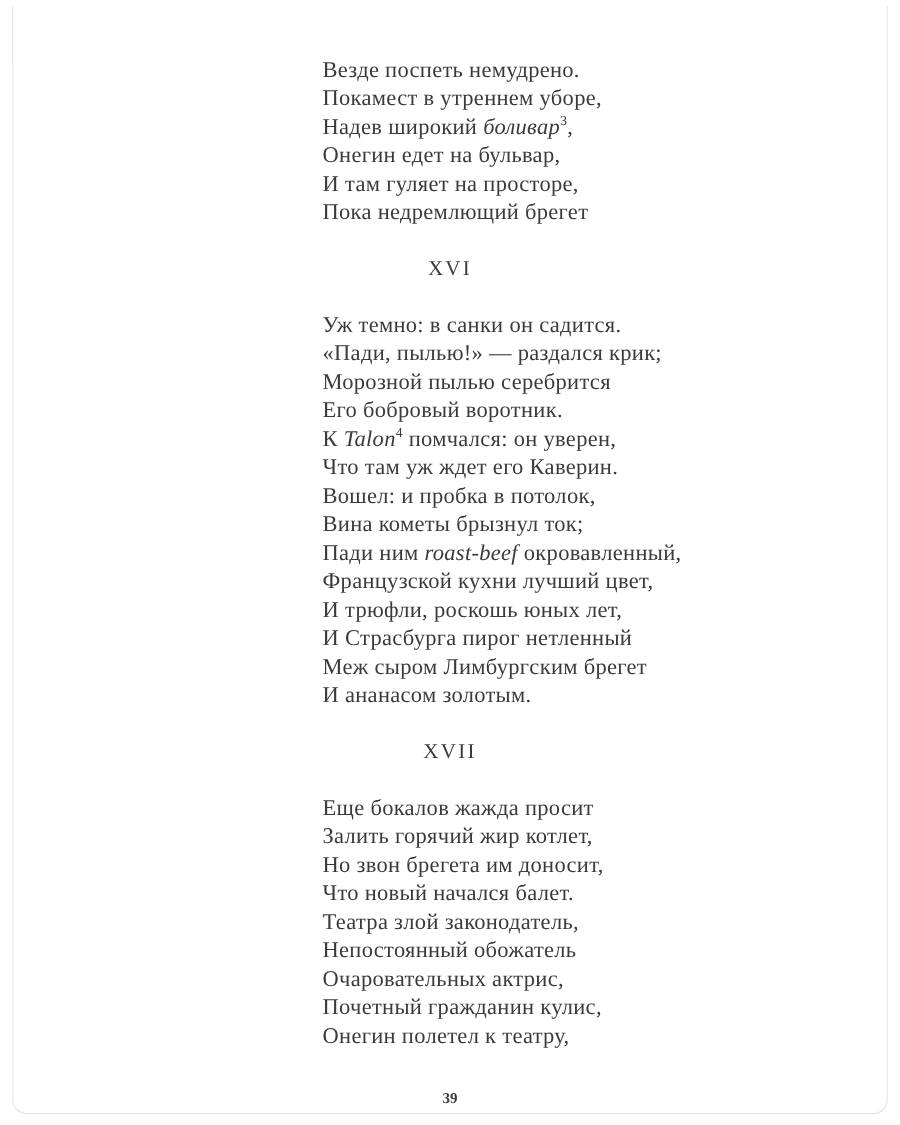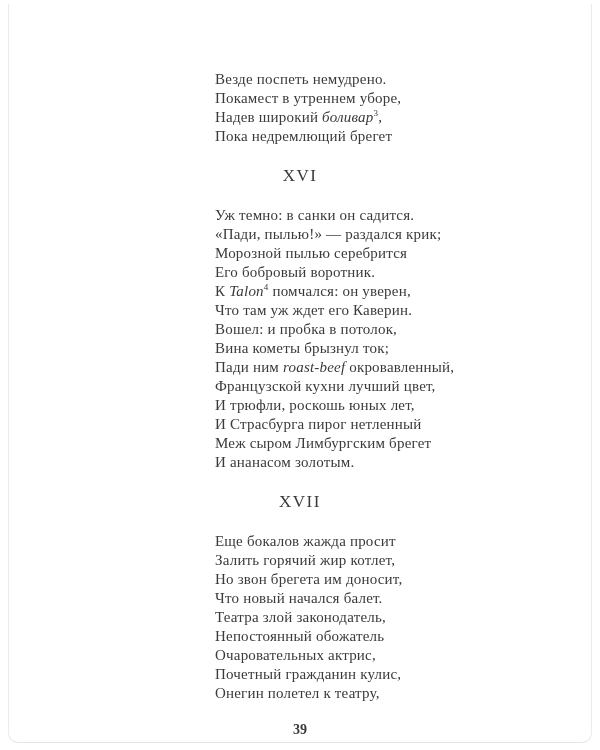--- a/index.html
+++ b/index.html
@@ -26,21 +26,20 @@
     border-right: 1px solid #ebebeb;
     border-bottom: 1px solid #e4e4e4;
     border-radius: 0 0 10px 10px;
     pointer-events: none;
   }
   .content {
     position: absolute;
     top: 38px;
     left: 0;
     right: 0;
-    margin-top: 32px;
   }
   .stanza {
     margin-left: 215px;
     font-size: 15px;
     line-height: 19px;
     letter-spacing: 0.2px;
   }
   .poem-line {
     white-space: nowrap;
   }
@@ -48,45 +47,47 @@
     font-style: italic;
     text-align: center;
   }
   .stanza sup {
     font-size: 9px;
     line-height: 0;
     vertical-align: super;
   }
   .stanza-heading {
     text-align: center;
-    font-size: 17px;
+    font-size: 14px;
     letter-spacing: 1.5px;
     margin: 20px 0;
     color: #3a3a3a;
   }
   .page-number {
     position: absolute;
     bottom: 12px;
     left: 0;
     width: 100%;
     text-align: center;
-    font-size: 14px;
+    font-size: 10px;
     font-weight: bold;
     color: #3a3a3a;
   }
 </style>
 </head>
 <body>
 
 <div class="page">
   <div class="content">
       <div class="stanza">
         <div class="poem-line"><span>Везде поспеть немудрено.</span></div>
         <div class="poem-line"><span>Покамест в утреннем уборе,</span></div>
         <div class="poem-line"><span>Надев широкий </span><em>боливар</em><sup>3</sup><span>,</span></div>
+        <div class="poem-line"><span>Онегин едет на бульвар,</span></div>
+        <div class="poem-line"><span>И там гуляет на просторе,</span></div>
         <div class="poem-line"><span>Пока недремлющий брегет</span></div>
       </div>
       <div class="stanza-heading">XVI</div>
       <div class="stanza">
         <div class="poem-line"><span>Уж темно: в санки он садится.</span></div>
         <div class="poem-line"><span>«Пади, пылью!» — раздался крик;</span></div>
         <div class="poem-line"><span>Морозной пылью серебрится</span></div>
         <div class="poem-line"><span>Его бобровый воротник.</span></div>
         <div class="poem-line"><span>К </span><em>Talon</em><sup>4</sup><span> помчался: он уверен,</span></div>
         <div class="poem-line"><span>Что там уж ждет его Каверин.</span></div>

